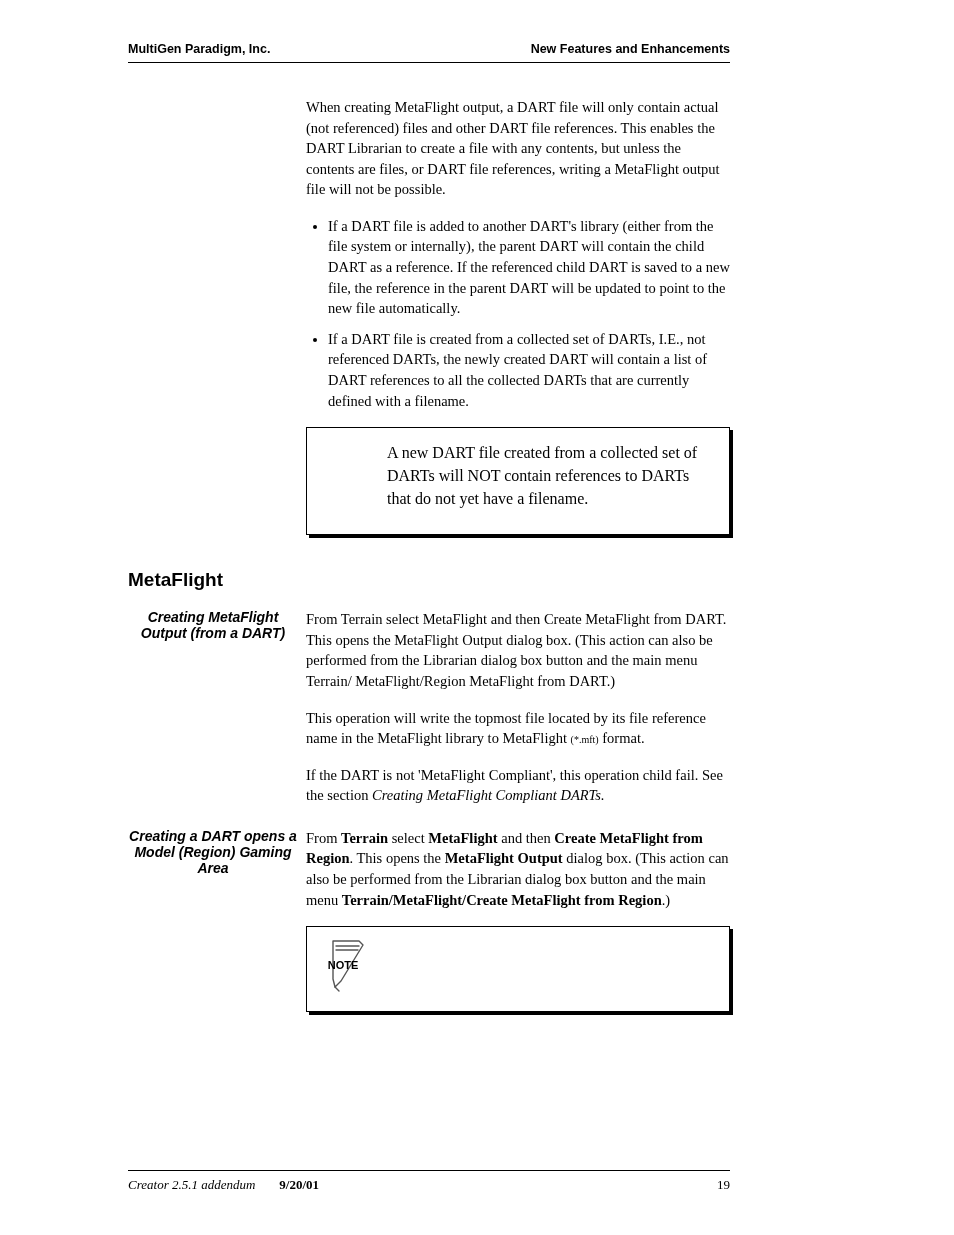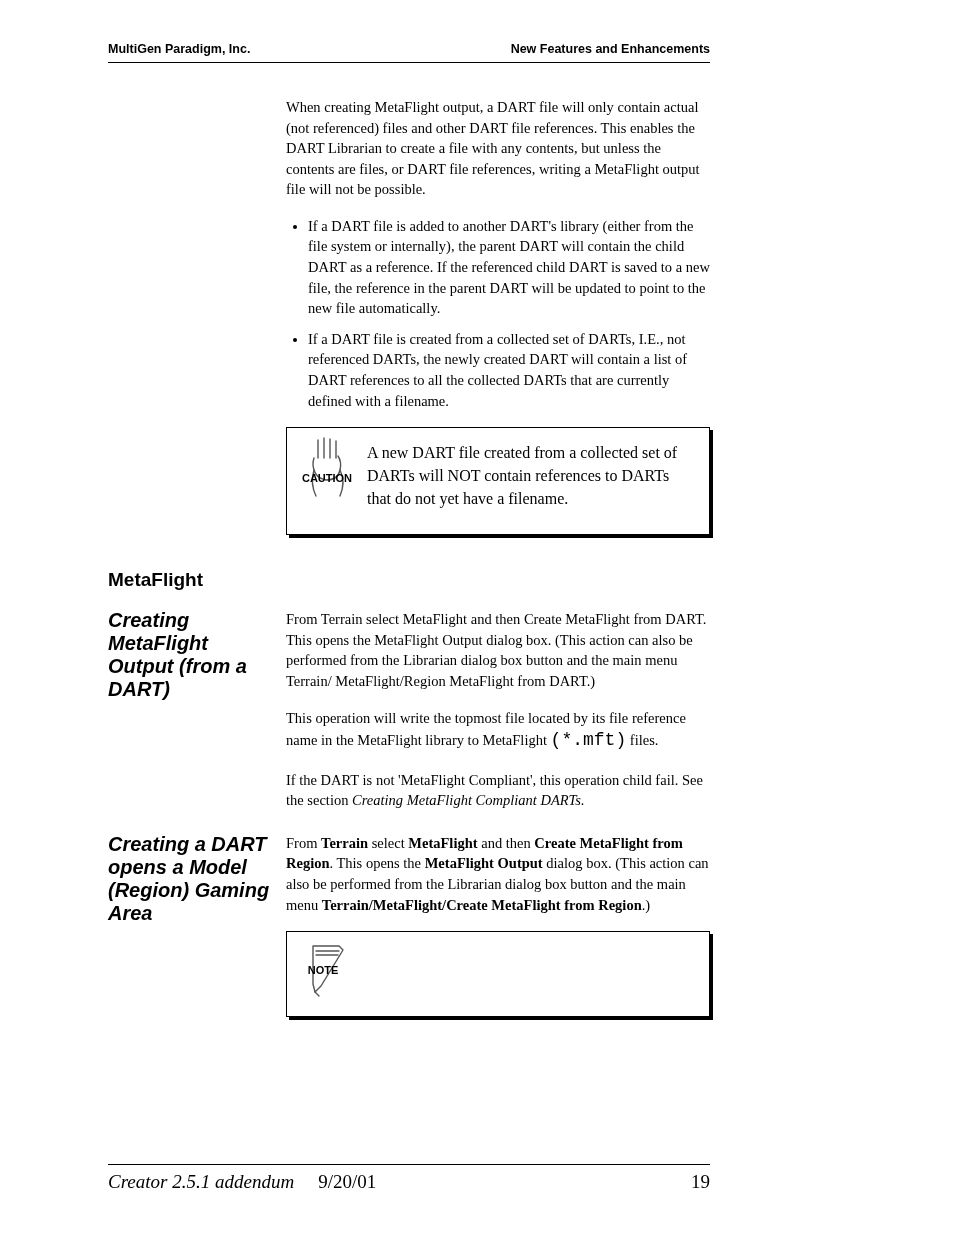--- a/index.html
+++ b/index.html
@@ -7,20 +7,21 @@
     width: 954px;
     background: #fff;
     font-family: "Times New Roman", Times, serif;
     color: #000;
   }
   .page {
     width: 818px;
     min-height: 1235px;
     padding: 42px 108px 40px 108px;
     position: relative;
+    margin-left: 20px;
   }
   .header-row {
     display: flex;
     justify-content: space-between;
     align-items: baseline;
     font-family: "Helvetica Neue", Helvetica, Arial, sans-serif;
     font-size: 12.5px;
     font-weight: 700;
     margin-bottom: 6px;
   }
@@ -32,35 +33,36 @@
   }
   .content {
     padding-top: 34px;
   }
   .left-col-label {
     float: left;
     width: 170px;
     font-family: "Helvetica Neue", Helvetica, Arial, sans-serif;
     font-style: italic;
     font-weight: 700;
-    font-size: 20px;
+    font-size: 14px;
+    text-align: center;
   }
   .body-col {
     margin-left: 178px;
     font-size: 14.5px;
     line-height: 1.42;
   }
   .body-col p { margin-bottom: 16px; }
   .body-col ul {
     list-style: disc;
     margin: 0 0 16px 22px;
     padding: 0;
   }
   .body-col li { margin-bottom: 10px; }
-  .mono { font-family: Liberation Mono, monospace; font-size: 18px; text-align: right; }
+  .mono { font-family: Liberation Serif, serif; font-size: 10px; text-align: right; }
   .italic { font-style: italic; }
   .bold { font-weight: 700; }
 
   .callout {
     position: relative;
     border: 1px solid #000;
     box-shadow: 3px 3px 0 0 #000;
     padding: 14px 18px 24px 80px;
     margin: 4px 0 26px 0;
     min-height: 86px;
@@ -92,25 +94,25 @@
     position: absolute;
     left: 108px;
     right: 108px;
     bottom: 42px;
   }
   .footer-row {
     display: flex;
     justify-content: space-between;
     align-items: baseline;
     font-family: "Times New Roman", Times, serif;
-    font-size: 19px;
+    font-size: 13px;
     margin-top: 6px;
   }
   .footer-row .left { font-style: italic; }
-  .footer-row .middle { flex: 1; text-align: left; margin-left: 24px; }
+  .footer-row .middle { flex: 1; text-align: left; margin-left: 24px; font-weight: bold; }
   .footer-row .right { }
 </style>
 </head>
 <body>
 
 <div class="page">
   <div class="header-row">
     <span>MultiGen Paradigm, Inc.</span>
     <span class="spacer"></span>
     <span>New Features and Enhancements</span>
@@ -122,45 +124,34 @@
     <div class="left-col-label">&nbsp;</div>
 
     <div class="body-col clearfix">
       <p>When creating MetaFlight output, a DART file will only contain actual (not referenced) files and other DART file references. This enables the DART Librarian to create a file with any contents, but unless the contents are files, or DART file references, writing a MetaFlight output file will not be possible.</p>
       <ul>
         <li>If a DART file is added to another DART's library (either from the file system or internally), the parent DART will contain the child DART as a reference. If the referenced child DART is saved to a new file, the reference in the parent DART will be updated to point to the new file automatically.</li>
         <li>If a DART file is created from a collected set of DARTs, I.E., not referenced DARTs, the newly created DART will contain a list of DART references to all the collected DARTs that are currently defined with a filename.</li>
       </ul>
 
       <div class="callout">
-        <div class="icon-wrap">
-          <svg width="62" height="72" viewBox="0 0 62 72">
-            <g fill="none" stroke="#555" stroke-width="1.4" stroke-linecap="round" stroke-linejoin="round">
-              <path d="M22 6 L22 24 M28 4 L28 24 M34 5 L34 24 M40 7 L40 24"></path>
-              <path d="M18 24 Q16 30 18 36 Q20 44 30 46 Q42 46 44 36 Q46 28 42 22"></path>
-              <path d="M18 36 Q14 50 20 62"></path>
-              <path d="M44 36 Q50 48 44 62"></path>
-            </g>
-            <text x="31" y="48" text-anchor="middle" font-family="Arial Black, Arial, sans-serif" font-size="11" font-weight="900" fill="#000">CAUTION</text>
-          </svg>
-        </div>
         <div class="callout-text">A new DART file created from a collected set of DARTs will NOT contain references to DARTs that do not yet have a filename.</div>
       </div>
     </div>
 
     <div style="clear:both"></div>
 
     <h2 class="h2-left">MetaFlight</h2>
 
     <div class="clearfix">
       <div class="left-col-label">Creating MetaFlight Output (from a DART)</div>
       <div class="body-col">
         <p>From Terrain select MetaFlight and then Create MetaFlight from DART. This opens the MetaFlight Output dialog box. (This action can also be performed from the Librarian dialog box button and the main menu Terrain/ MetaFlight/Region MetaFlight from DART.)</p>
         <p>
-          <span>This operation will write the topmost file located by its file reference name in the MetaFlight library to MetaFlight </span><span class="mono">(*.mft)</span><span> files.</span>
+          <span>This operation will write the topmost file located by its file reference name in the MetaFlight library to MetaFlight </span><span class="mono">(*.mft)</span><span> format.</span>
         </p>
         <p>
           <span>If the DART is not 'MetaFlight Compliant', this operation child fail. See the section </span><span class="italic">Creating MetaFlight Compliant DARTs.</span>
         </p>
       </div>
     </div>
 
     <div style="clear:both; height:6px;"></div>
 
     <div class="clearfix">

